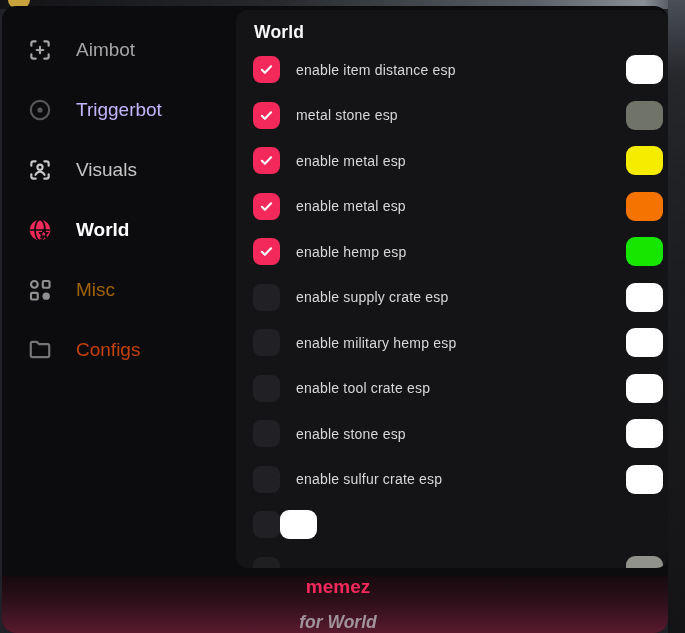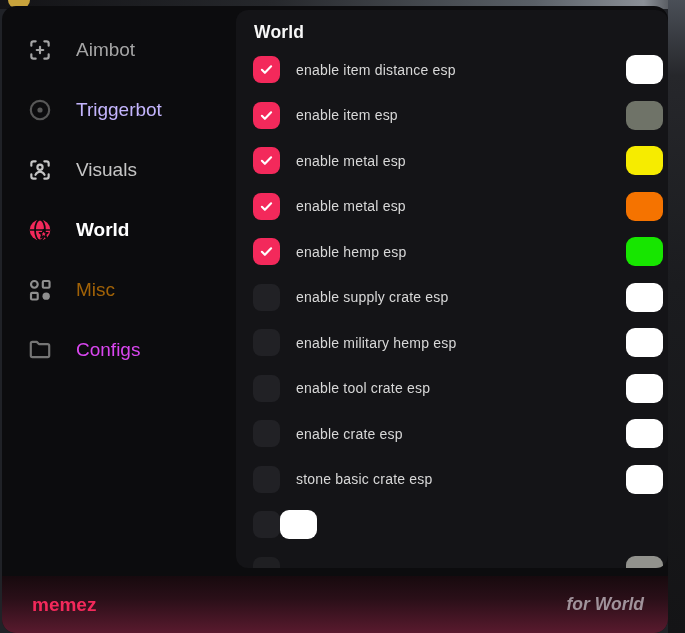--- a/index.html
+++ b/index.html
@@ -41,21 +41,21 @@
   .checkbox.checked svg { display:block; }
   .row-label { margin-left:16px; font-size:14px; color:#d8d8d8; flex:1;
     letter-spacing:.2px; }
   .swatch { width:37px; height:29px; border-radius:9px; flex:none; cursor:pointer; }
   .row.partial { opacity:.85; }
 
   
   .footer { position:absolute; left:0; bottom:0; width:666px; height:57px;
     background:linear-gradient(180deg,#170a0e 0%,#2a0f18 40%,#591a2e 100%);
     display:flex; align-items:center; justify-content:space-between;
-    padding:0 24px 0 30px; }
+    padding:0 24px 0 30px;flex-direction:column; }
   .brand { font-size:19px; font-weight:700; color:var(--accent,#f3295b); }
   .tagline { font-size:17.5px; font-style:italic; font-weight:600; color:#a0939b; }
 </style>
 </head>
 <body>
 
 <div class="bg-top-strip"></div>
 <div class="bg-right-strip"></div>
 <div class="bg-yellow-sliver"></div>
 
@@ -125,21 +125,21 @@
         </span>
     <span class="side-label" style="color: #a16207;">Misc</span>
   </div>
 
   <div class="side-item">
     <span class="icon" style="color: rgb(117, 117, 117);">
           <svg viewBox="0 0 24 24" fill="none" stroke="currentColor" stroke-width="2" stroke-linejoin="round">
             <path d="M3.5 17V6a1.5 1.5 0 0 1 1.5-1.5h4l2 2h8A1.5 1.5 0 0 1 20.5 8v9a1.5 1.5 0 0 1-1.5 1.5H5A1.5 1.5 0 0 1 3.5 17z"></path>
           </svg>
         </span>
-    <span class="side-label" style="color: #d946ef;">Configs</span>
+    <span class="side-label" style="color: #c2410c;">Configs</span>
   </div>
 </nav>
 
   <section class="panel">
     <div class="panel-title">World</div>
     <div class="rows">
   <div class="row">
     <span class="checkbox checked">
       <svg viewBox="0 0 24 24">
         <path d="M5.5 12.5l4.2 4.2L18.5 7.5" fill="none" stroke="#ffffff" stroke-width="3" stroke-linecap="round" stroke-linejoin="round"></path>
@@ -148,21 +148,21 @@
     <span class="row-label">enable item distance esp</span>
     <span class="swatch" style="background: rgb(255, 255, 255);"></span>
   </div>
 
   <div class="row">
     <span class="checkbox checked">
       <svg viewBox="0 0 24 24">
         <path d="M5.5 12.5l4.2 4.2L18.5 7.5" fill="none" stroke="#ffffff" stroke-width="3" stroke-linecap="round" stroke-linejoin="round"></path>
       </svg>
     </span>
-    <span class="row-label">enable item esp</span>
+    <span class="row-label">metal stone esp</span>
     <span class="swatch" style="background: rgb(111, 115, 104);"></span>
   </div>
 
   <div class="row">
     <span class="checkbox checked">
       <svg viewBox="0 0 24 24">
         <path d="M5.5 12.5l4.2 4.2L18.5 7.5" fill="none" stroke="#ffffff" stroke-width="3" stroke-linecap="round" stroke-linejoin="round"></path>
       </svg>
     </span>
     <span class="row-label">enable metal esp</span>
@@ -210,29 +210,29 @@
       
     </span>
     <span class="row-label">enable tool crate esp</span>
     <span class="swatch" style="background: rgb(255, 255, 255);"></span>
   </div>
 
   <div class="row">
     <span class="checkbox">
       
     </span>
-    <span class="row-label">enable crate esp</span>
-    <span class="swatch" style="background: rgb(255, 255, 255);"></span>
-  </div>
-
-  <div class="row">
-    <span class="checkbox">
-      
-    </span>
-    <span class="row-label">stone basic crate esp</span>
+    <span class="row-label">enable stone esp</span>
+    <span class="swatch" style="background: rgb(255, 255, 255);"></span>
+  </div>
+
+  <div class="row">
+    <span class="checkbox">
+      
+    </span>
+    <span class="row-label">enable sulfur crate esp</span>
     <span class="swatch" style="background: rgb(255, 255, 255);"></span>
   </div>
 
   <div class="row">
     <span class="checkbox">
       
     </span>
     <span class="swatch" style="background: rgb(255, 255, 255);"></span>
   </div>
 

